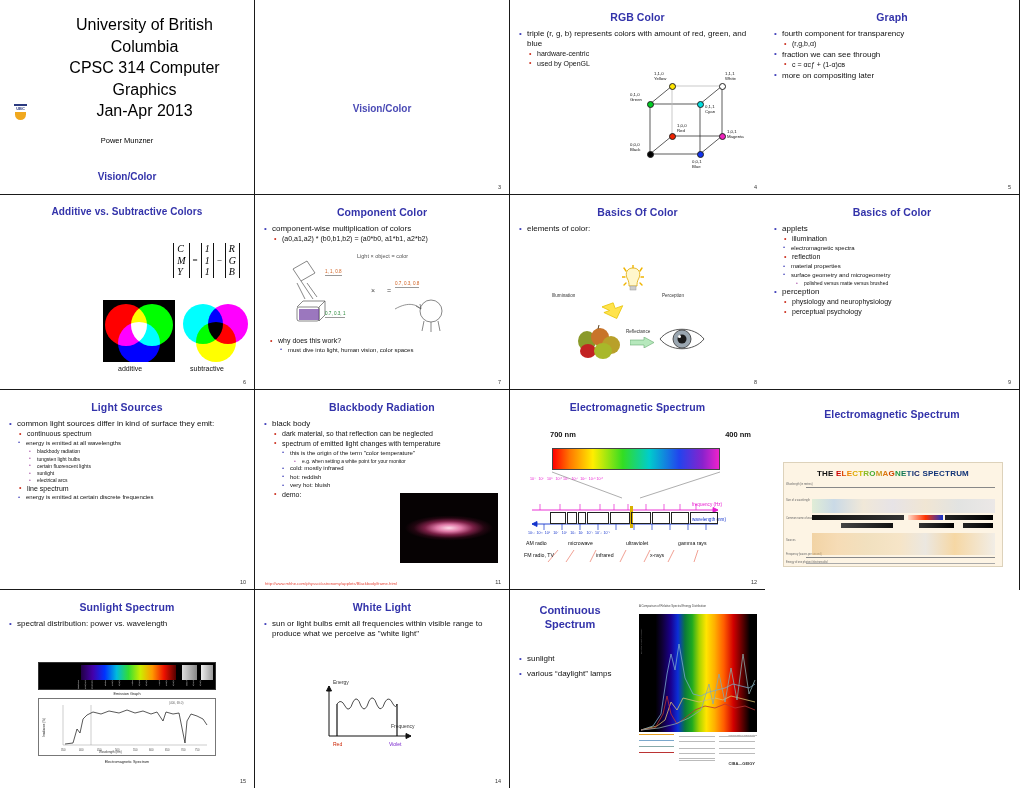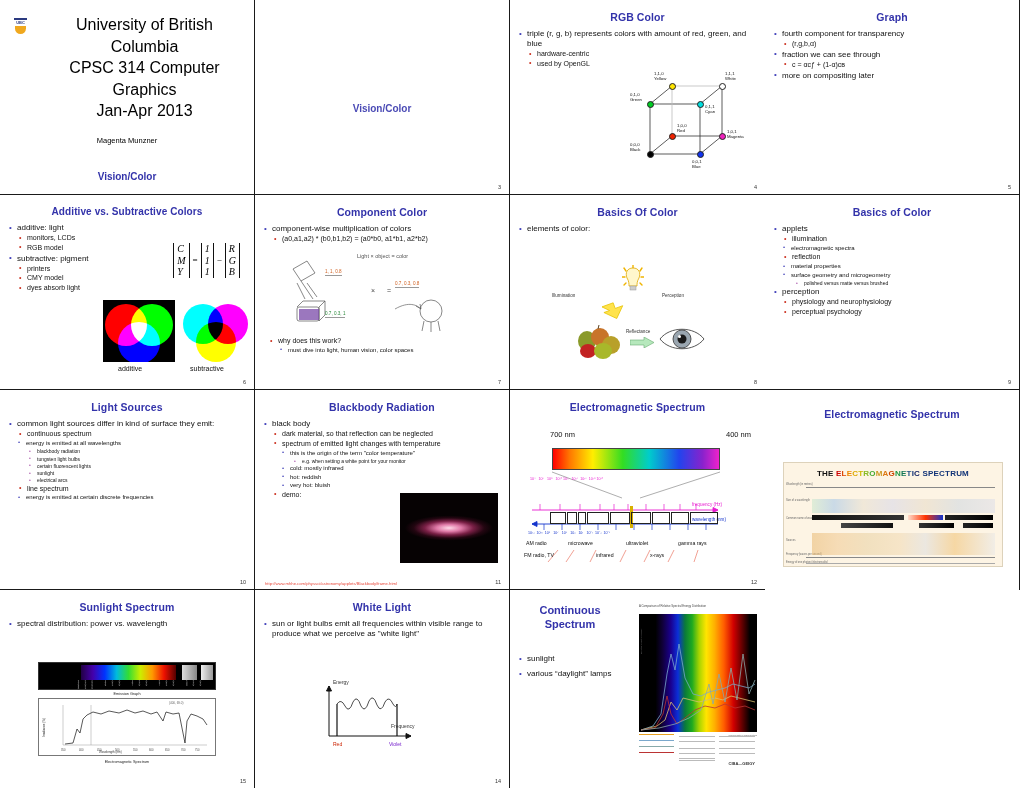--- a/index.html
+++ b/index.html
@@ -63,21 +63,21 @@
   ul.l1 > li::before { color: #4444bb; }
   ul.l2 { margin-left: 10px; }
   ul.l2 > li { font-size: 7px; }
   ul.l2 > li::before { color: #cc3322; }
   ul.l3 { margin-left: 9px; }
   ul.l3 > li { font-size: 6px; }
   ul.l3 > li::before { color: #4444bb; }
   ul.l4 { margin-left: 8px; }
   ul.l4 > li { font-size: 5px; }
   ul.l4 > li::before { color: #aa55aa; }
-  .tslide-head { display: flex; align-items: flex-start; gap: 14px; padding-left: 4px;}
+  .tslide-head { display: flex; align-items: flex-end; gap: 14px; padding-left: 4px;}
   .ubc-logo {
     width: 17px; height: 20px; flex: none; margin-top: 10px;
     display: flex; flex-direction: column; align-items: center; justify-content: center;
   }
   .ubc-bar { width: 13px; height: 1.5px; background: #2b3a80; margin-bottom: 1px;}
   .ubc-txt { font-size: 4px; color: #2b3a80; font-weight: bold; line-height: 1;}
   .ubc-sun {
     width: 11px; height: 8px; background: #f0a81e;
     border-radius: 0 0 11px 11px; margin-top: 1px;
   }
@@ -121,21 +121,21 @@
   .fruit { position: absolute; left: 66px; top: 130px; width: 46px; height: 34px;}
   .eyefig { position: absolute; left: 148px; top: 128px; width: 48px; height: 32px;}
   .arrow-y { position: absolute; left: 92px; top: 106px; width: 24px; height: 20px;}
   .arrow-g { position: absolute; left: 120px; top: 142px; width: 24px; height: 11px;}
   .figlbl { position: absolute; font-size: 4.6px; color: #333; white-space: nowrap;}
 
   
   .emband { position: absolute; left: 42px; top: 58px; width: 168px; height: 22px;
             background: linear-gradient(90deg,#ff0000 0%,#ff7700 10%,#ffee00 24%,#33dd22 42%,#00cccc 58%,#2244ee 76%,#8822cc 90%,#ee22cc 100%);
             border: .8px solid #444;}
-  .emlbl { position: absolute; font-size: 7.5px; font-weight: normal; color: #111;}
+  .emlbl { position: absolute; font-size: 7.5px; font-weight: bold; color: #111;}
   .axisrow { position: absolute; font-size: 3.6px; white-space: nowrap;}
   .boxrow { position: absolute; left: 40px; top: 122px; width: 170px; height: 12px; display: flex; gap: 1px;}
   .boxrow div { border: .8px solid #222; height: 12px; }
   .bandlbl { position: absolute; font-size: 5.2px; color: #111; white-space: nowrap;}
 
   
   .bbimg { position: absolute; left: 145px; top: 103px; width: 98px; height: 70px;
            background: radial-gradient(ellipse 45% 18% at 50% 50%, #ffd9e8 0%, #e07aa8 28%, #7a2046 55%, #230611 80%, #060203 100%), #050102; }
   .bburl { position: absolute; left: 10px; bottom: 3px; font-size: 4.2px; color: #e8483a; white-space: nowrap;}
 
@@ -174,21 +174,21 @@
         <div class="ubc-bar"></div>
         <div class="ubc-txt">UBC</div>
         <div class="ubc-sun"></div>
       </div>
       <div class="tslide-lines">
         <div>University of British Columbia</div>
         <div>CPSC 314 Computer Graphics</div>
         <div>Jan-Apr 2013</div>
       </div>
     </div>
-    <div class="tslide-author">Magenta Munzner</div>
+    <div class="tslide-author">Power Munzner</div>
     <div class="tslide-topic">Vision/Color</div>
     <div class="tslide-url">http://www.ugrad.cs.ubc.ca/~cs314/Vjan2013</div>
   </div>
 
 
   <div class="slide">
     <div class="center-topic">Vision/Color</div>
     <div class="pagenum">3</div>
   </div>
 
@@ -271,37 +271,20 @@
       <li>c = αcƒ + (1-α)cʙ</li>
     </ul>
     <ul class="l1">
       <li>more on compositing later</li>
     </ul>
     <div class="pagenum">5</div>
   </div>
 
   <div class="slide">
     <div class="title small">Additive vs. Subtractive Colors</div>
-    <div style="width:120px">
-      <ul class="l1">
-        <li>additive: light</li>
-      </ul>
-      <ul class="l2">
-        <li>monitors, LCDs</li>
-        <li>RGB model</li>
-      </ul>
-      <ul class="l1">
-        <li>subtractive: pigment</li>
-      </ul>
-      <ul class="l2">
-        <li>printers</li>
-        <li>CMY model</li>
-        <li>dyes absorb light</li>
-      </ul>
-    </div>
 
     <div class="matrix">
       <div class="brack">
         <span>C</span>
         <span>M</span>
         <span>Y</span>
       </div>
       <span class="op">=</span>
       <div class="brack">
         <span>1</span>

